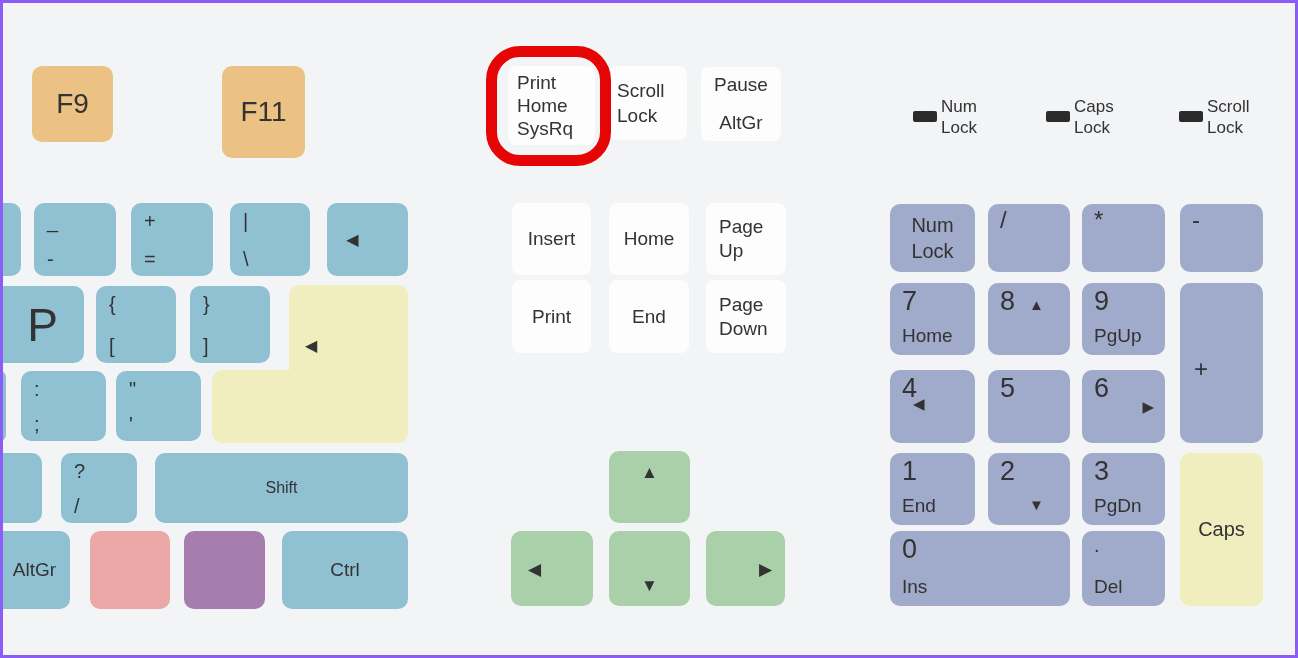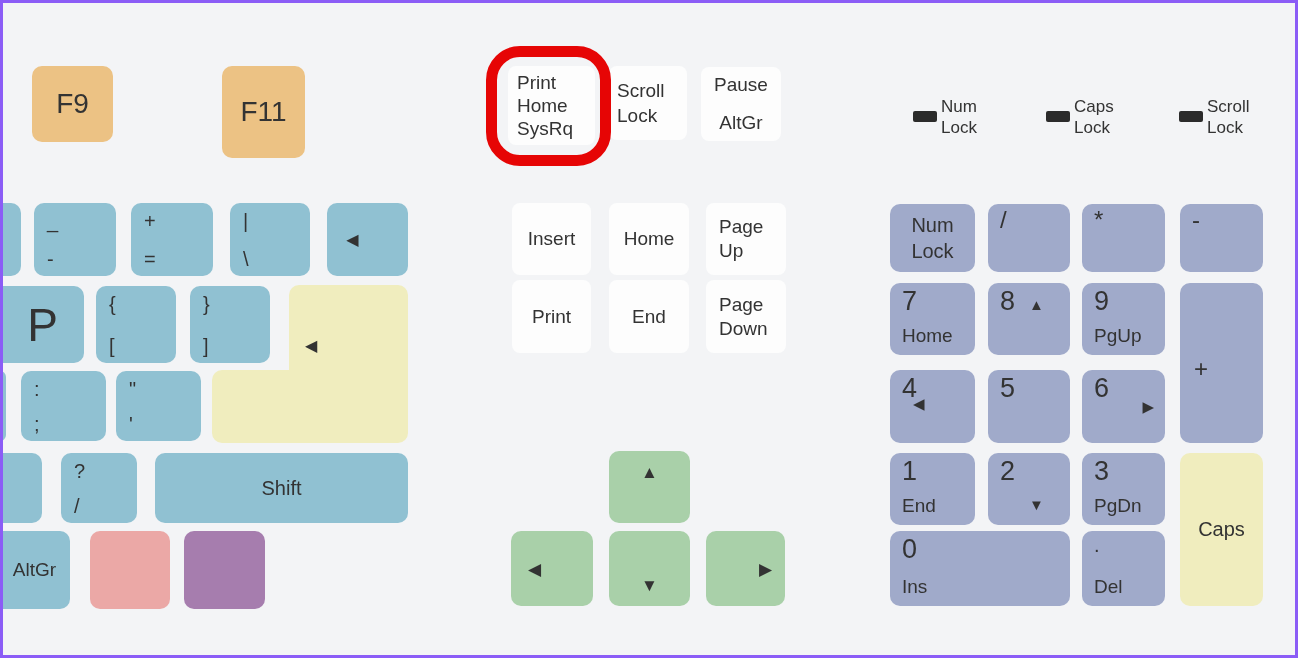--- a/index.html
+++ b/index.html
@@ -217,21 +217,22 @@
   <div class="key c-alpha dual" style="left:113px;top:368px;width:85px;height:70px;">
     <span>"</span>
     <span>'</span>
   </div>
 
   <div class="key c-alpha" style="left:-30px;top:450px;width:69px;height:70px;"></div>
   <div class="key c-alpha dual" style="left:58px;top:450px;width:76px;height:70px;">
     <span>?</span>
     <span>/</span>
   </div>
-  <div class="key c-alpha center" style="left:152px;top:450px;width:253px;height:70px;font-size:20px;">Shift</div>
+  <div class="key c-alpha center" style="left:152px;top:450px;width:253px;height:70px;font-size:16px;">Shift</div>
 
   <div class="key c-alpha center" style="left:-28px;top:528px;width:95px;height:78px;font-size:19px;">
     <span style="padding-left:24px;">AltGr</span>
   </div>
   <div class="key c-pink" style="left:87px;top:528px;width:80px;height:78px;"></div>
   <div class="key c-purple" style="left:181px;top:528px;width:81px;height:78px;"></div>
+  <div class="key c-alpha center" style="left:279px;top:528px;width:126px;height:78px;font-size:19px;">Ctrl</div>
 
 </div>
 
 </body></html>

